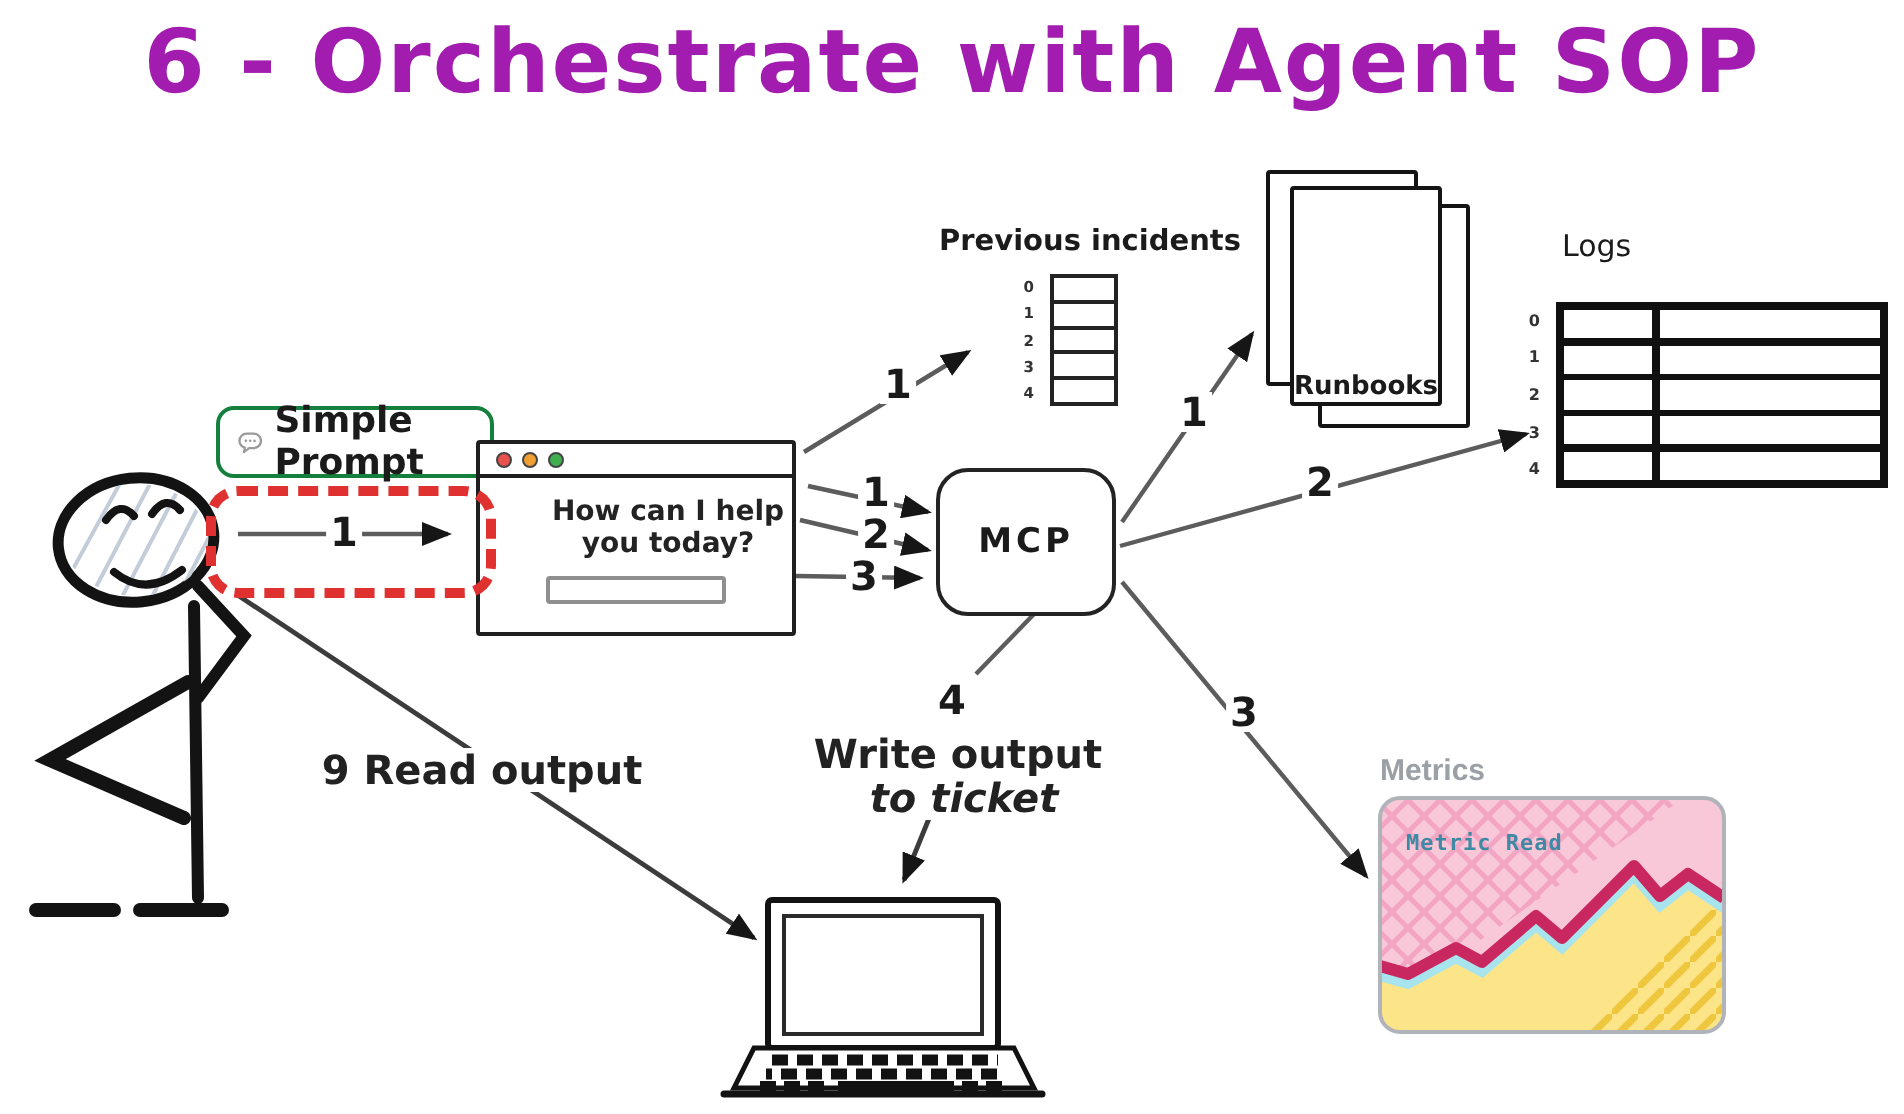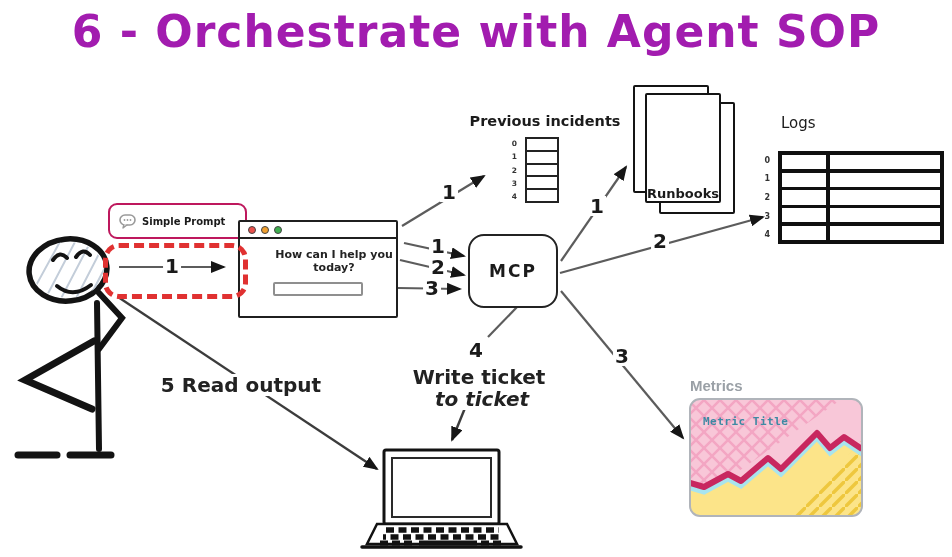--- a/index.html
+++ b/index.html
@@ -22,39 +22,39 @@
     color:#1a1a1a; background:#fff; padding:0 2px; line-height:1; white-space:nowrap;
   }
   .cap {
     transform:translate(-50%,-50%); font-size:20px; font-weight:600;
     color:#222; background:#fff; padding:0 3px; line-height:1.1; white-space:nowrap;
   }
 
   
   .bubble {
     left:108px; top:203px; width:126px; height:32px; background:#fff;
-    border:2px solid #be185d; border-radius:9px; display:flex; align-items:center;
-    gap:6px; padding-left:9px; font-size:10px; font-weight:600;
+    border:2px solid #15803d; border-radius:9px; display:flex; align-items:center;
+    gap:6px; padding-left:9px; font-size:18px; font-weight:600;
   }
 
   
   .redbox {
     left:103px; top:243px; width:135px; height:46px; z-index:3;
     border:5px dashed #e03131; border-radius:16px; background:transparent;
   }
 
   
   .browser {
     left:238px; top:220px; width:156px; height:94px; background:#fff;
     border:2px solid #1f1f1f; border-radius:2px;
   }
   .browser-bar { height:15px; border-bottom:2px solid #1f1f1f; display:flex; align-items:center; gap:5px; padding-left:8px; }
   .dot { width:8px; height:8px; border-radius:50%; border:1px solid #444; box-sizing:border-box; }
   .dot-red { background:#e8504b; } .dot-yellow { background:#f0a030; } .dot-green { background:#3fae4f; }
-  .greeting { margin-top:9px; text-align:center; font-size:11px; font-weight:600; color:#232323;margin-left:32px; }
+  .greeting { margin-top:9px; text-align:center; font-size:14px; font-weight:600; color:#232323;margin-left:32px; }
   .chat-input { width:86px; height:10px; border:2px solid #8f8f8f; border-radius:2px; margin:8px auto 0 auto; background:#fff; }
 
   
   .mcp {
     left:468px; top:234px; width:86px; height:70px; background:#fff;
     border:2px solid #232323; border-radius:16px; display:flex; align-items:center;
     justify-content:center; font-size:17px; font-weight:600; letter-spacing:2px;
   }
 
   
@@ -241,29 +241,29 @@
       <div class="logs-cell"></div>
     <div class="logs-cell"></div>
       <div class="logs-cell"></div>
     <div class="logs-cell"></div>
       <div class="logs-cell"></div>
     <div class="logs-cell"></div>
       <div class="logs-cell"></div>
   </div>
 
   <div class="abs ovl metrics-label">Metrics</div>
-  <div class="abs ovl metric-title">Metric Title</div>
+  <div class="abs ovl metric-title">Metric Read</div>
 
   <span class="abs ovl num" style="left:172px; top:266px;">1</span>
   <span class="abs ovl num" style="left:449px; top:192px;">1</span>
   <span class="abs ovl num" style="left:438px; top:246px;">1</span>
   <span class="abs ovl num" style="left:438px; top:267px;">2</span>
   <span class="abs ovl num" style="left:432px; top:288px;">3</span>
   <span class="abs ovl num" style="left:597px; top:206px;">1</span>
   <span class="abs ovl num" style="left:660px; top:241px;">2</span>
   <span class="abs ovl num" style="left:622px; top:356px;">3</span>
   <span class="abs ovl num" style="left:476px; top:350px;">4</span>
 
-  <span class="abs ovl cap" style="left:479px; top:377px;">Write ticket</span>
+  <span class="abs ovl cap" style="left:479px; top:377px;">Write output</span>
   <span class="abs ovl cap" style="left:482px; top:399px;font-style:italic;">to ticket</span>
-  <span class="abs ovl cap" style="left:241px; top:385px;">5 Read output</span>
+  <span class="abs ovl cap" style="left:241px; top:385px;">9 Read output</span>
 
 </div>
 
 </body></html>

